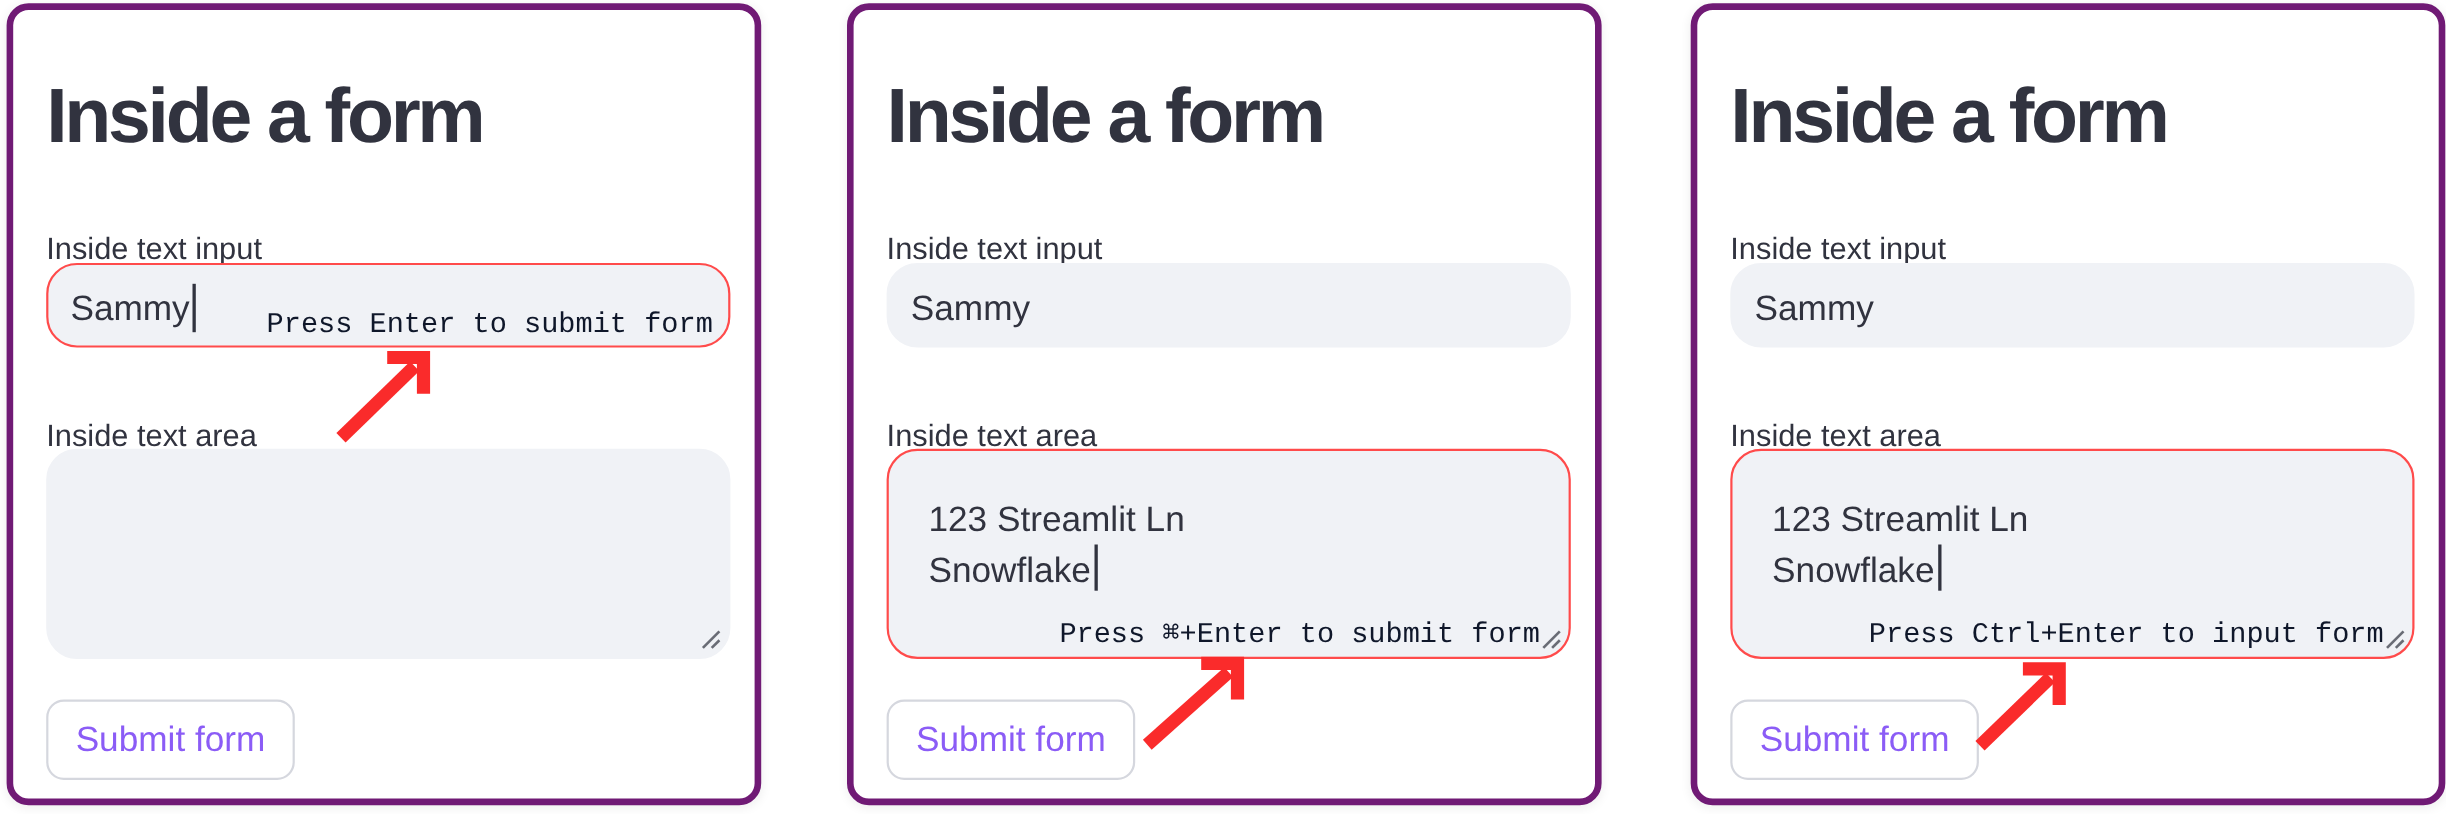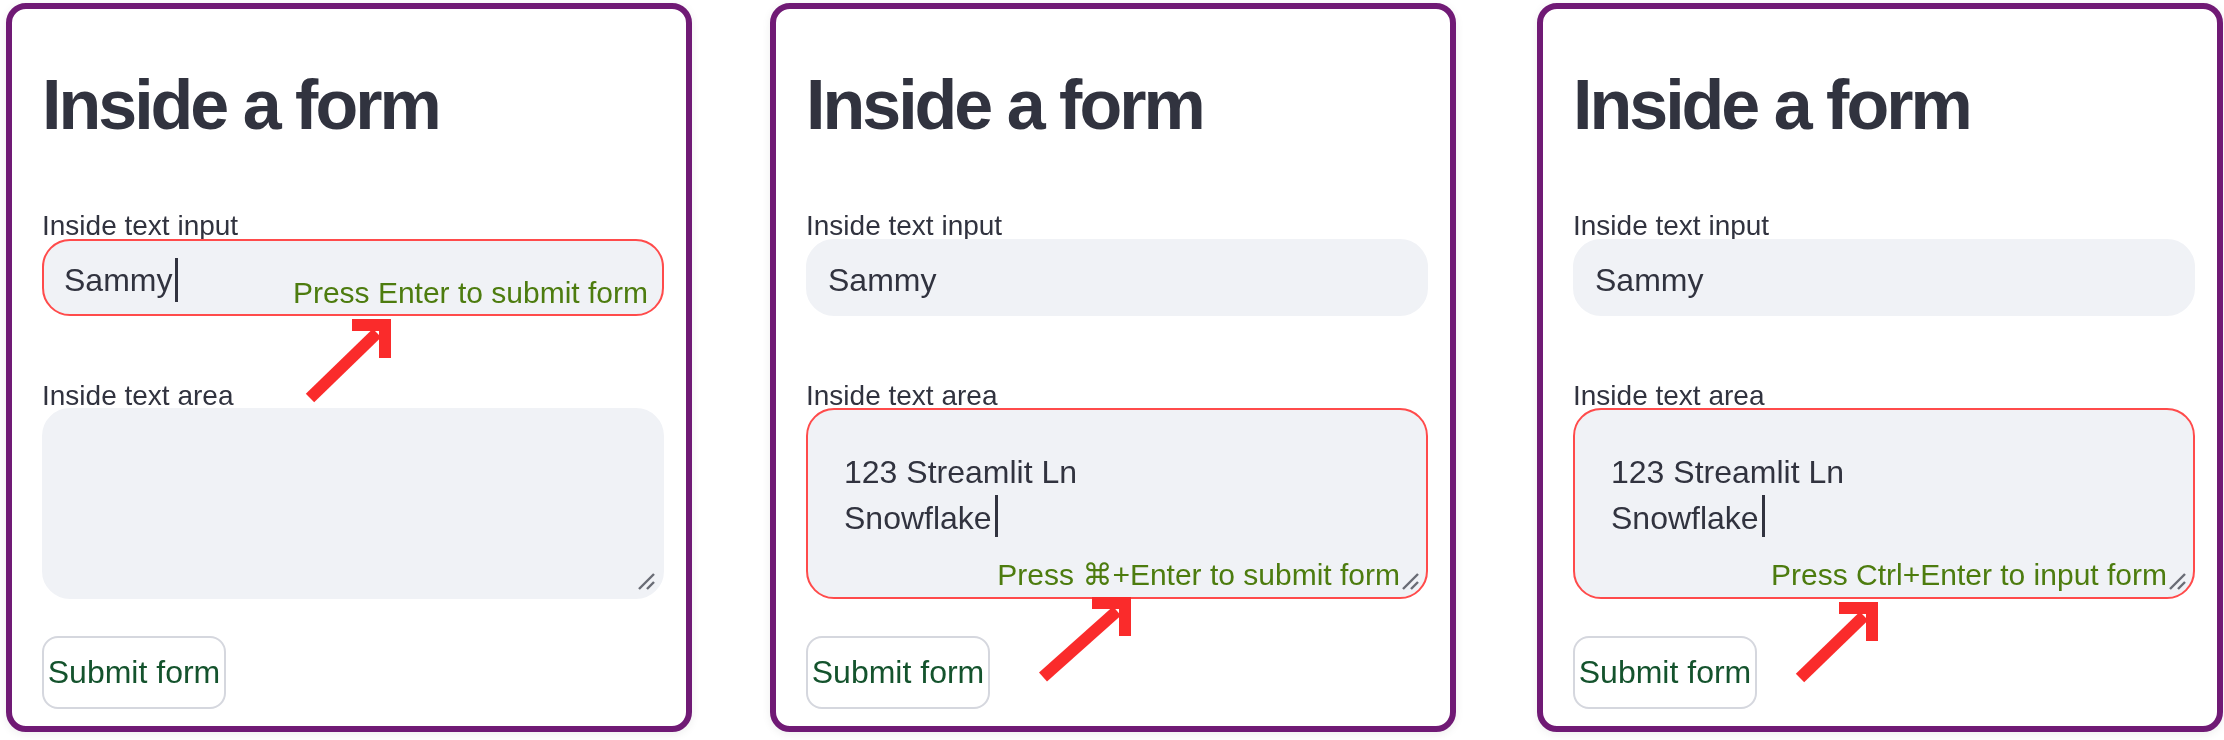--- a/index.html
+++ b/index.html
@@ -36,29 +36,29 @@
   .text-area{
     top:399px;height:191px;padding:40px 28px 0 36px;
   }
   .ta-line{line-height:45px;white-space:nowrap;}
   .caret{
     display:inline-block;width:3px;height:44px;background:#31333f;
     margin-left:3px;vertical-align:-9px;
   }
   .ta-line .caret{height:42px;vertical-align:-8px;}
   .hint{
-    position:absolute;font-size:30px;color:#4d7c0f;white-space:nowrap;
+    position:absolute;font-size:26px;color:#0f172a;white-space:nowrap;font-family:Liberation Mono, monospace;
   }
   .text-input .hint{right:14px;bottom:4px;}
   .text-area .hint{right:26px;bottom:5px;}
   .resize-handle{position:absolute;right:5px;bottom:5px;}
   .submit-btn{
-    position:absolute;left:30px;top:627px;width:184px;height:73px;box-sizing:border-box;
+    position:absolute;left:30px;top:627px;width:226px;height:73px;box-sizing:border-box;
     background:#ffffff;border:2px solid #d5d7de;border-radius:16px;
-    font-family:inherit;font-size:32px;color:#14532d;cursor:pointer;
+    font-family:inherit;font-size:32px;color:#8b5cf6;cursor:pointer;
     display:flex;align-items:center;justify-content:center;padding:0;text-align:right;
   }
   .arrows{position:absolute;left:0;top:0;pointer-events:none;}
 </style>
 </head>
 <body>
 
 <section class="card c1">
   <h2 class="title">Inside a form</h2>
 

